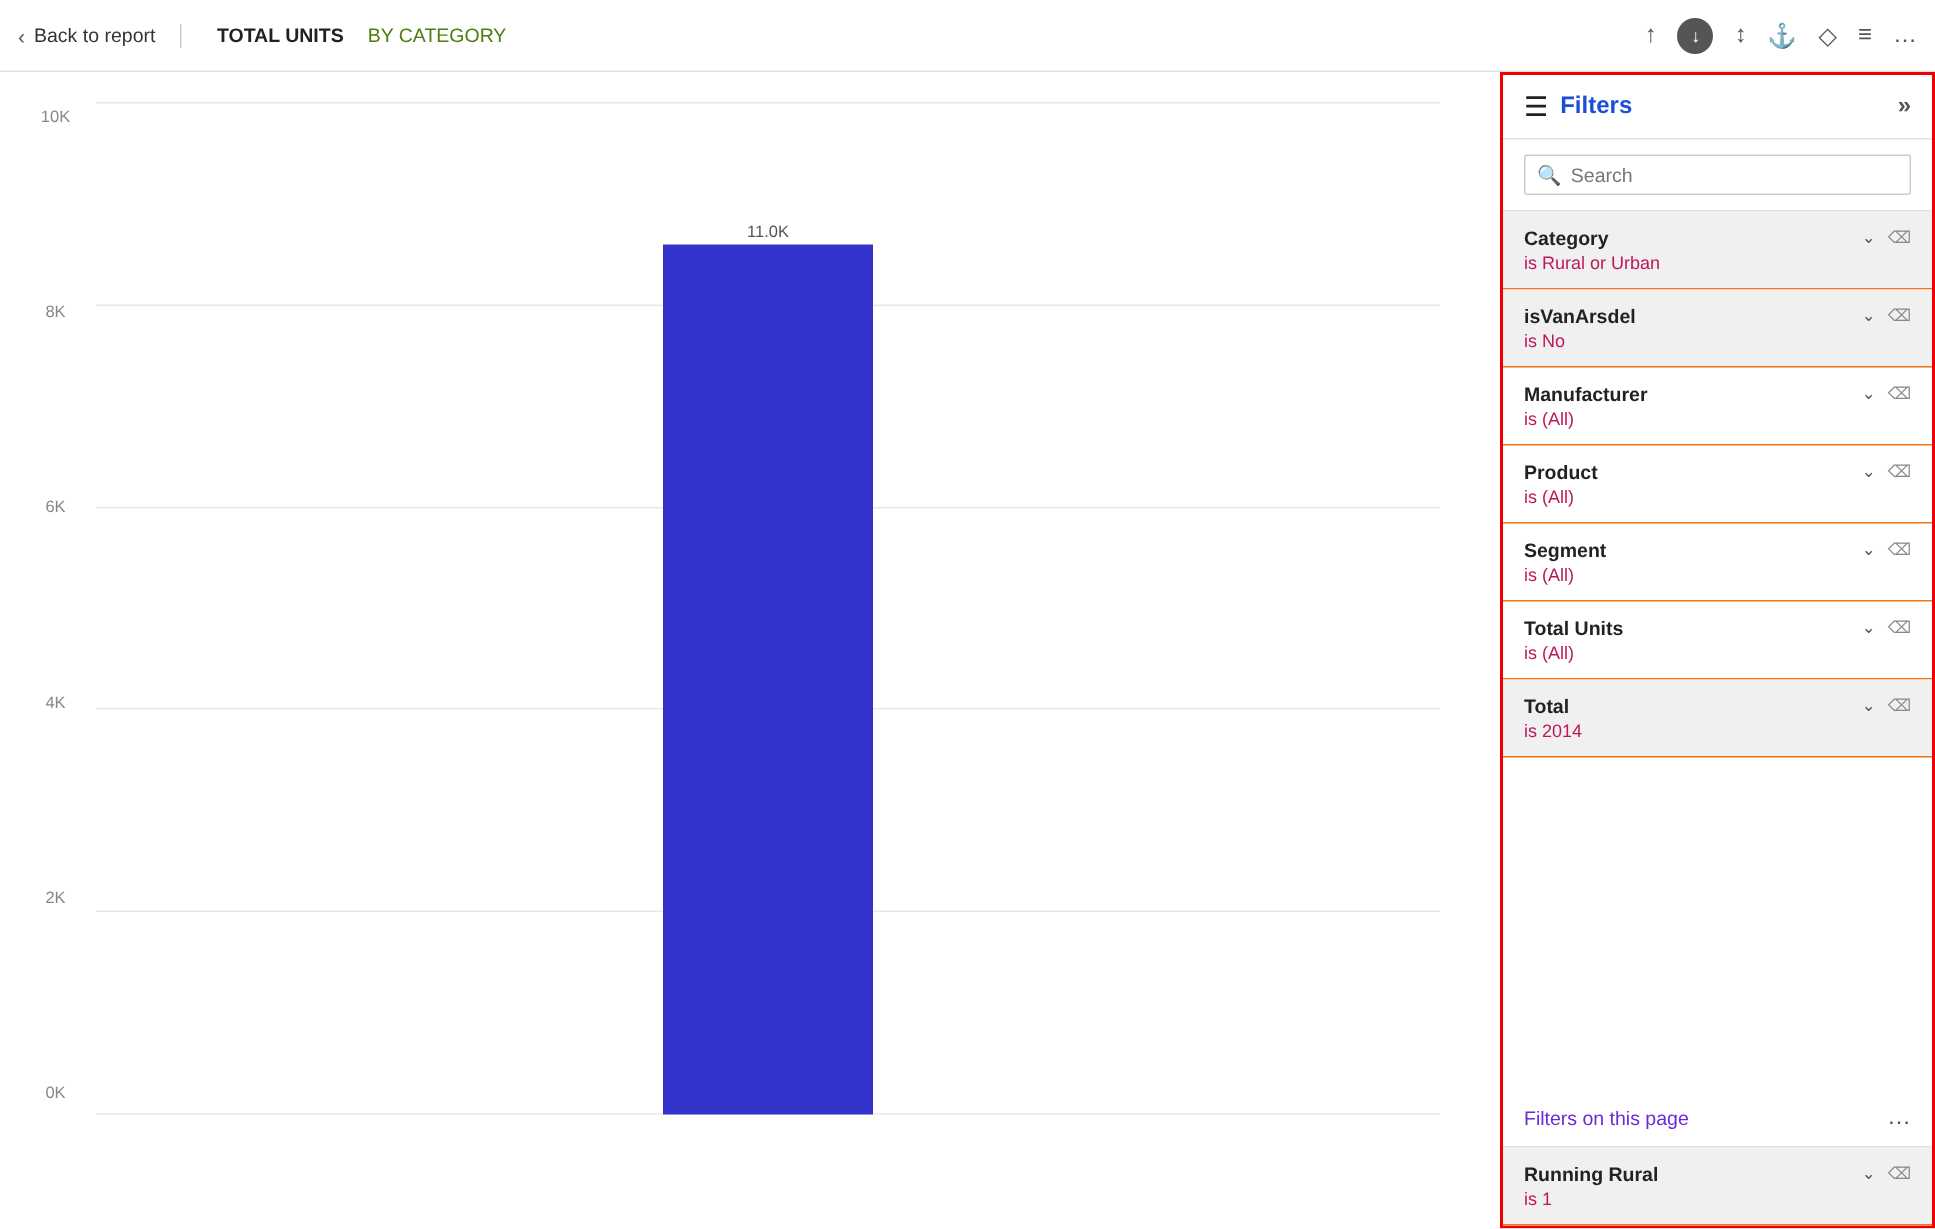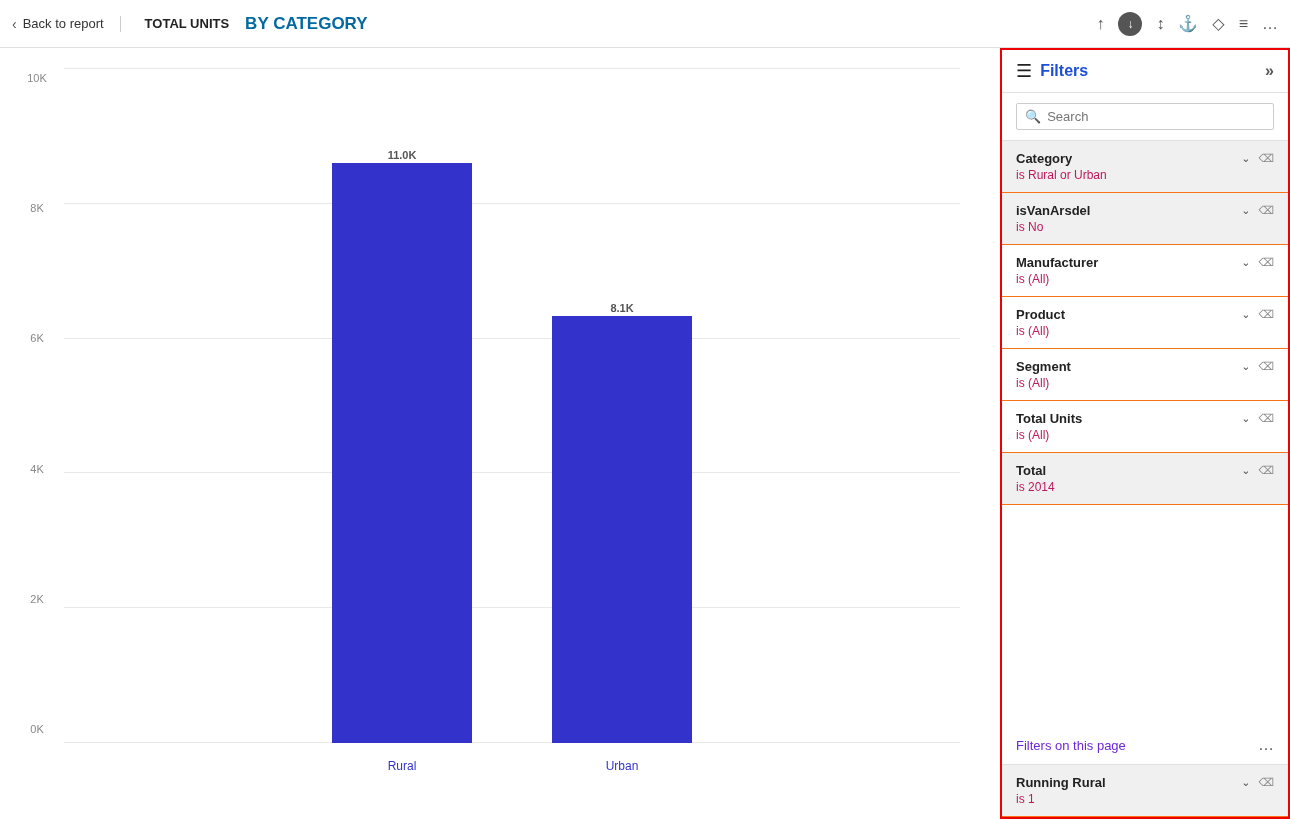--- a/index.html
+++ b/index.html
@@ -29,24 +29,23 @@
       font-size: 14px;
       color: #555;
     }
     .breadcrumb-title {
       font-weight: 700;
       font-size: 13px;
       color: #222;
       margin-left: 16px;
     }
     .breadcrumb-sub {
-      font-size: 17px;
-      color: #0369a1;
+      font-size: 13px;
+      color: #4d7c0f;
       margin-left: 8px;
-      font-weight: bold;
     }
     .toolbar-right {
       margin-left: auto;
       display: flex;
       align-items: center;
       gap: 14px;
       color: #555;
       font-size: 16px;
     }
     .toolbar-icon {
@@ -272,21 +271,20 @@
     .bar-group {
       display: flex;
       flex-direction: column;
       align-items: center;
       gap: 0;
     }
     .bar-label-top {
       font-size: 11px;
       color: #555;
       margin-bottom: 2px;
-      font-weight: bold;
     }
     .bar {
       background: #3333cc;
       width: 140px;
     }
     .x-labels {
       position: absolute;
       bottom: 6px;
       left: 0; right: 0;
       display: flex;
@@ -347,30 +345,22 @@
             <div class="grid-line"></div>
           </div>
 
           <div class="bars-area">
 
             <div class="bar-group">
               <span class="bar-label-top">11.0K</span>
               <div class="bar" style="height: 580px;"></div>
             </div>
 
-            <div class="bar-group">
-              <span class="bar-label-top">8.1K</span>
-              <div class="bar" style="height: 427px;"></div>
-            </div>
-          </div>
-
-          <div class="x-labels">
-            <span class="x-label">Rural</span>
-            <span class="x-label">Urban</span>
-          </div>
+          </div>
+
         </div>
 
       </div>
     </div>
   </div>
 
   <div class="filters-panel">
 
     <div class="filters-header">
       <div class="filters-title-group">

